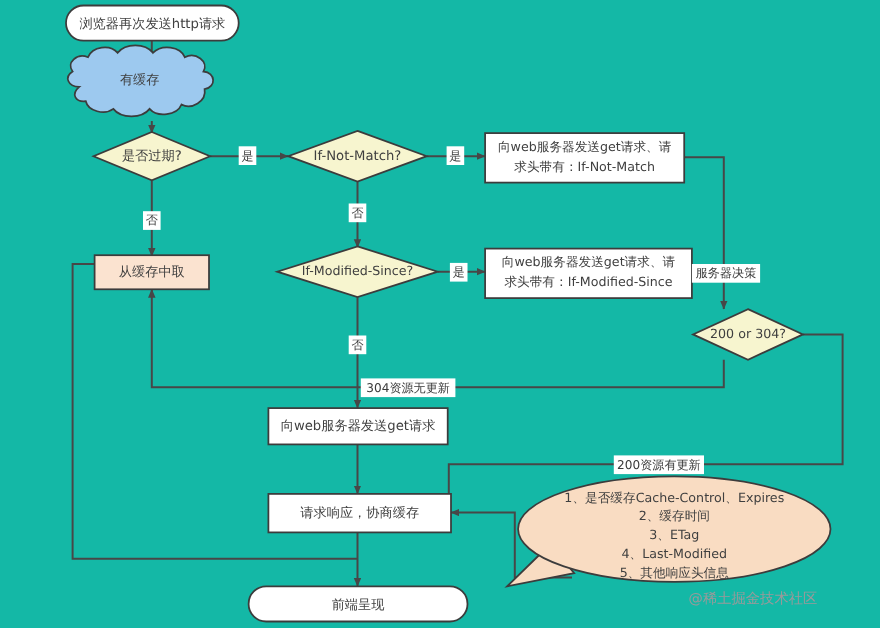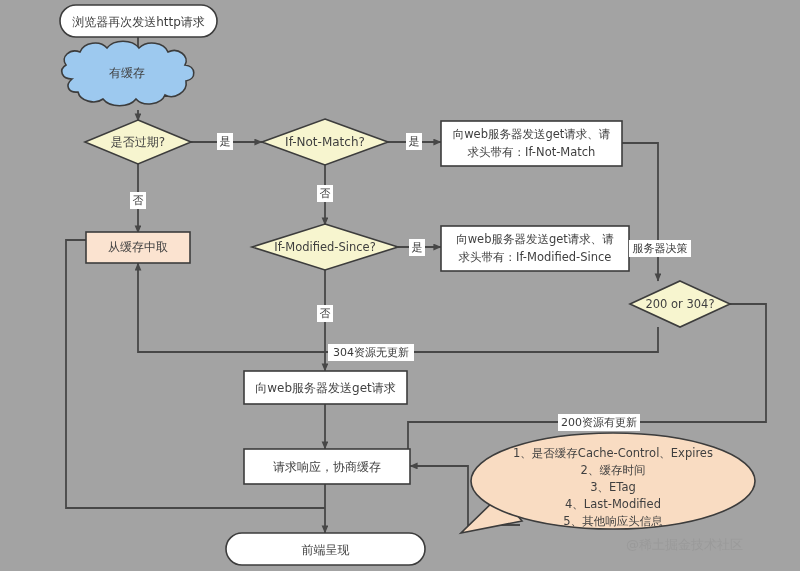--- a/index.html
+++ b/index.html
@@ -8,21 +8,21 @@
     padding: 0;
     background: #ffffff;
   }
   body {
     font-family: "DejaVu Sans", "Liberation Sans", sans-serif;
   }
   #canvas-wrap {
     position: relative;
     width: 800px;
     height: 571px;
-    background: #a3a3a3;
+    background: #14b8a6;
     overflow: hidden;
   }
   #flow-svg {
     position: absolute;
     top: 0;
     left: 0;
     width: 800px;
     height: 571px;
   }
   .node-text {

